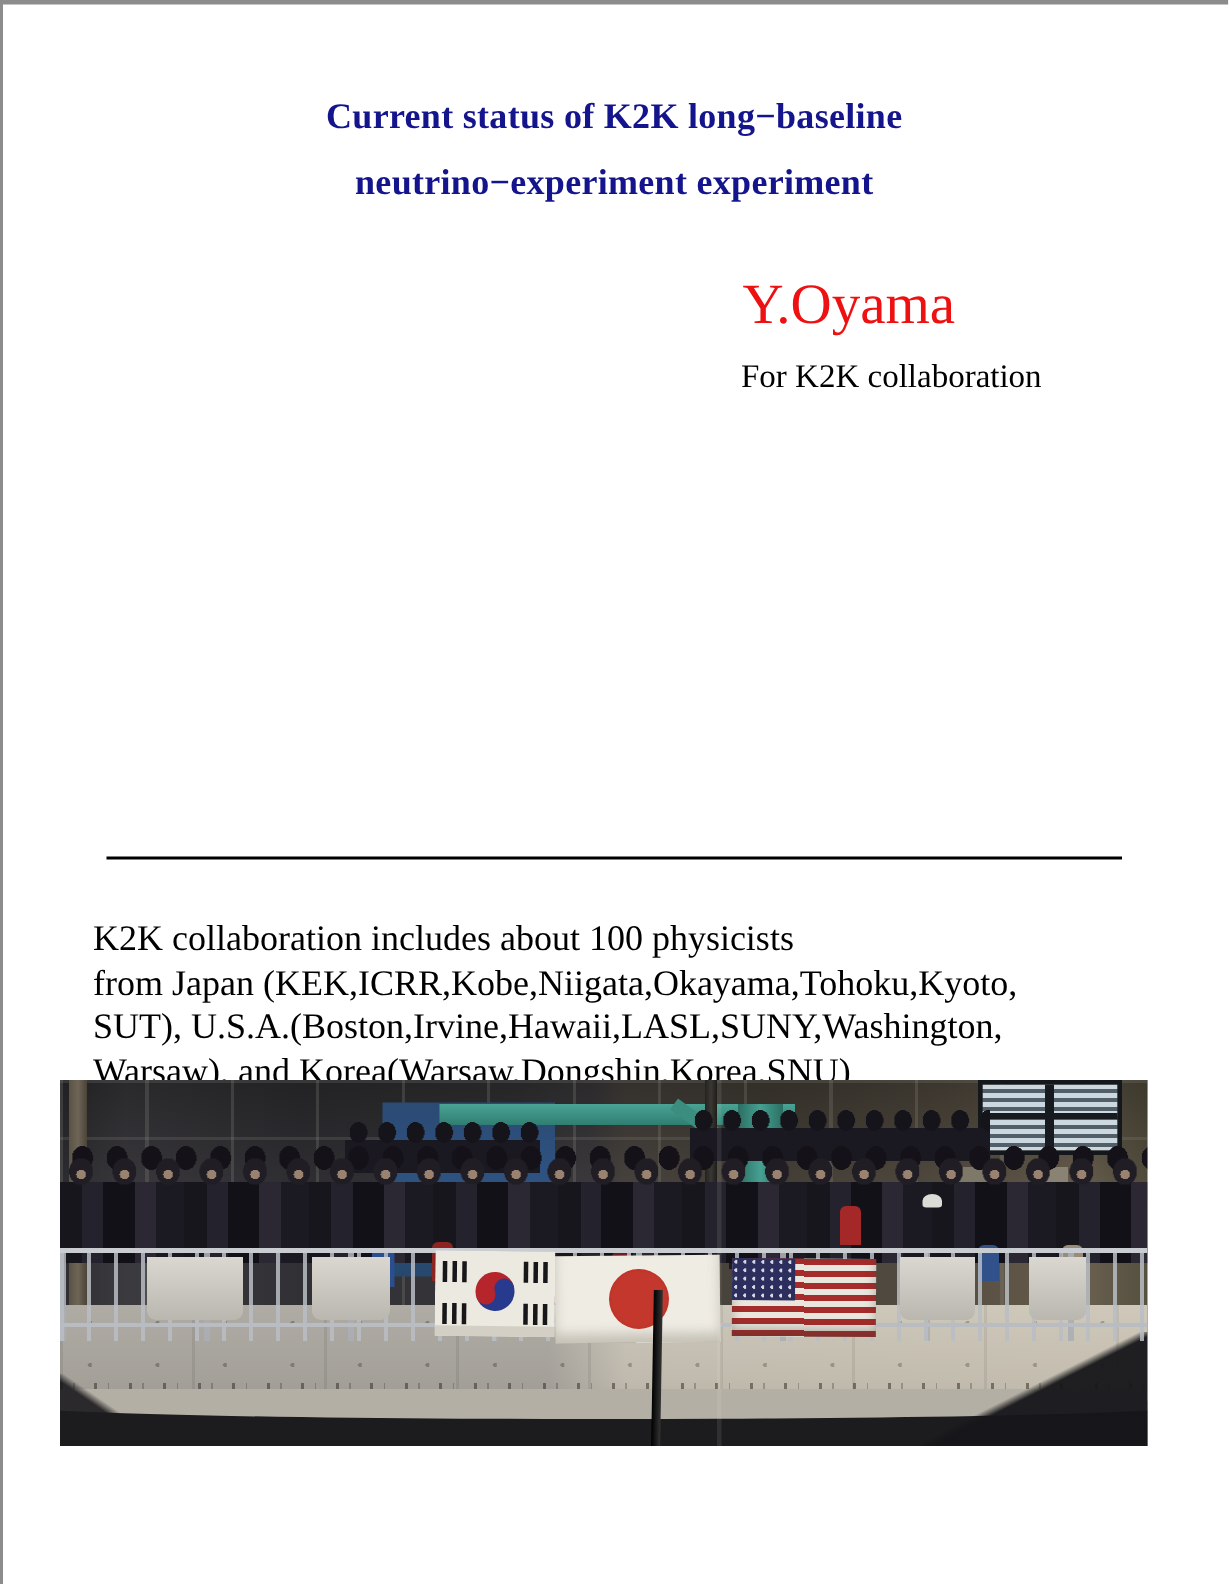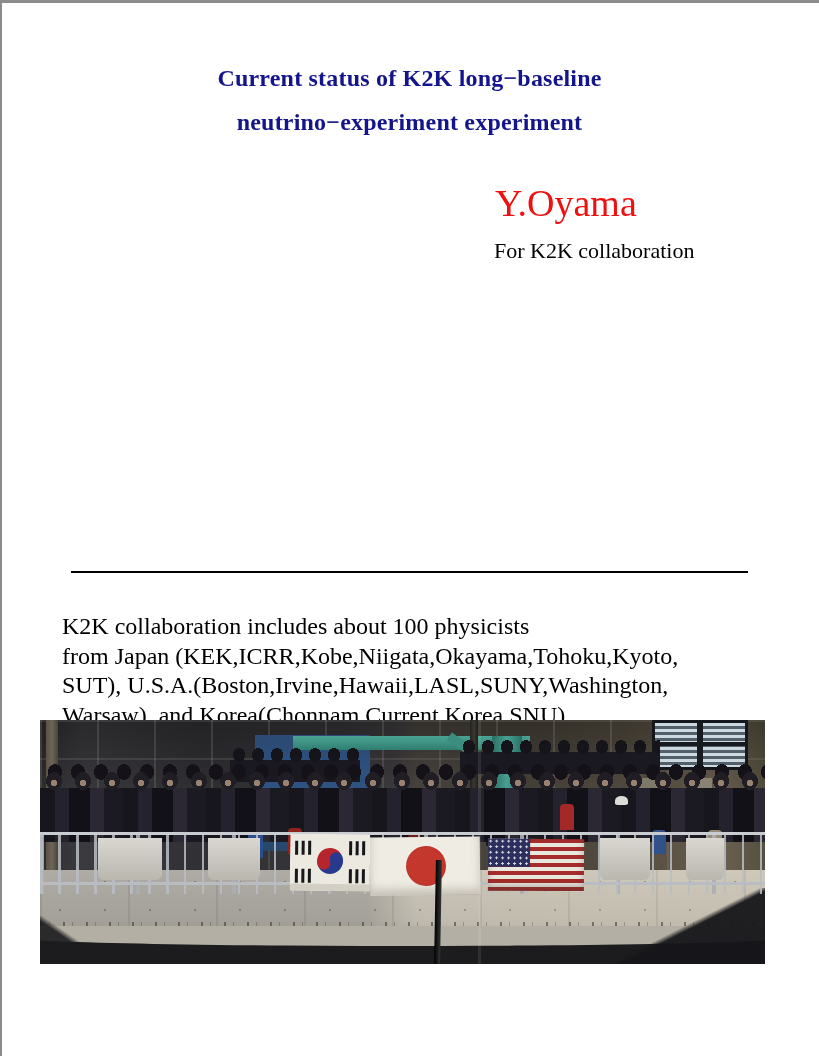--- a/index.html
+++ b/index.html
@@ -165,21 +165,21 @@
   <div class="author-name" style="color: rgb(238, 17, 17);">Y.Oyama</div>
   <div class="affiliation">For K2K collaboration</div>
 
 
   <div class="divider"></div>
 
   <div class="note">
     <div>K2K collaboration includes about 100 physicists</div>
     <div>from Japan (KEK,ICRR,Kobe,Niigata,Okayama,Tohoku,Kyoto,</div>
     <div>SUT), U.S.A.(Boston,Irvine,Hawaii,LASL,SUNY,Washington,</div>
-    <div>Warsaw), and Korea(Chonnam,Current,Korea,SNU)</div>
+    <div>Warsaw), and Korea(Warsaw,Dongshin,Korea,SNU)</div>
   </div>
 
   <div class="photo">
     <div class="photo-grid"></div>
     <div class="pillar-left"></div>
     <div class="blue-panel"></div>
     <div class="hall-window"></div>
     <div class="wall-box-a"></div>
     <div class="wall-box-b"></div>
     <div class="crane-beam"></div>

